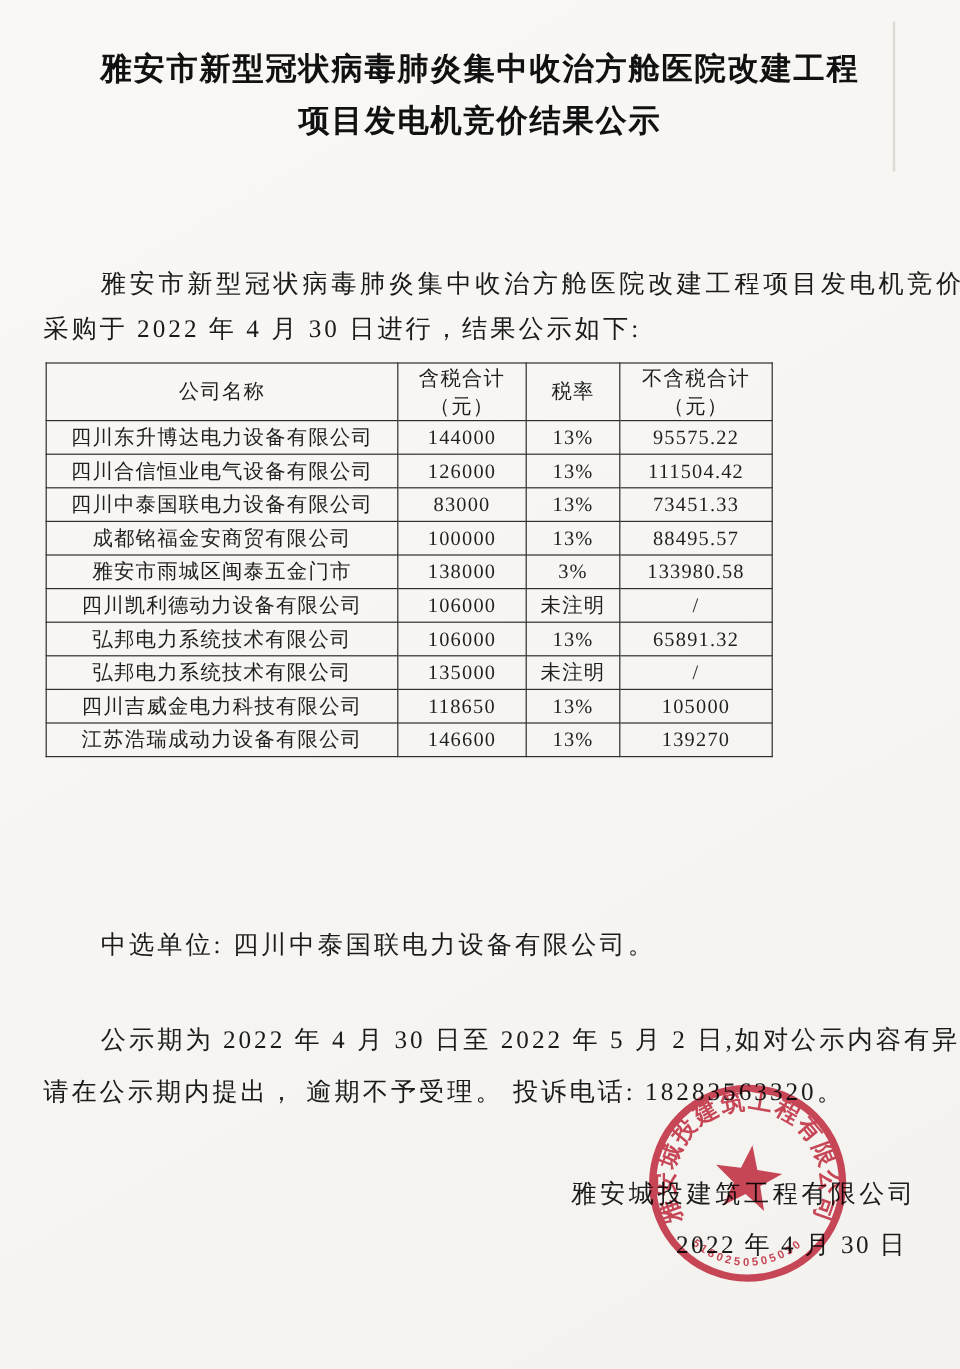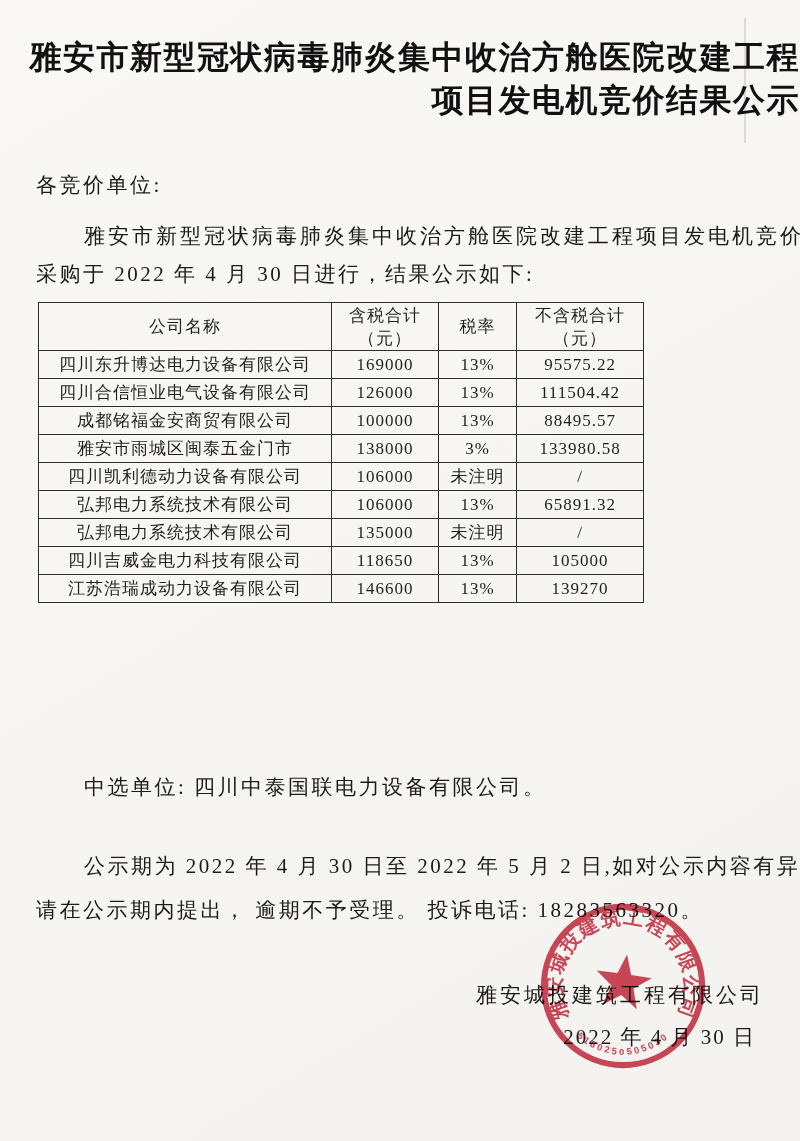--- a/index.html
+++ b/index.html
@@ -14,24 +14,24 @@
     color: var(--ink);
     font-family: "Liberation Serif", "DejaVu Serif", serif;
   }
   .scan-artifact {
     position: absolute; left: 744px; top: 18px;
     width: 2px; height: 125px;
     background: rgba(170,170,164,0.35);
   }
   .doc-title {
     position: absolute; top: 36px; left: 0; right: 0;
-    text-align: right;
+    text-align: center;
     font-family: Liberation Sans, sans-serif;
     font-weight: 700;
-    font-size: 32px; line-height: 43px;
+    font-size: 26px; line-height: 43px;
     color: #111;
     letter-spacing: 1.5px;
   }
   .bodyline {
     position: absolute; left: 36px; right: 28px;
     font-size: 21px; line-height: 30px;
     letter-spacing: 2.5px;
     white-space: nowrap;
   }
   .indent { padding-left: 48px; }
@@ -80,21 +80,20 @@
 
 <div class="page">
 
   <div class="scan-artifact"></div>
 
   <div class="doc-title">
     <div>雅安市新型冠状病毒肺炎集中收治方舱医院改建工程</div>
     <div>项目发电机竞价结果公示</div>
   </div>
 
-  <div class="bodyline salutation">各竞价单位:</div>
   <div class="bodyline intro-l1 indent">雅安市新型冠状病毒肺炎集中收治方舱医院改建工程项目发电机竞价</div>
   <div class="bodyline intro-l2">采购于 2022 年 4 月 30 日进行，结果公示如下:</div>
 
   <table class="results-table">
     <colgroup>
       <col style="width:293px">
         <col style="width:107px">
         <col style="width:78px">
         <col style="width:127px">
     </colgroup>
@@ -102,29 +101,35 @@
       <tr>
         <th>公司名称</th>
         <th>含税合计（元）</th>
         <th>税率</th>
         <th>不含税合计（元）</th>
       </tr>
     </thead>
     <tbody>
         <tr>
           <td>四川东升博达电力设备有限公司</td>
-          <td>169000</td>
+          <td>144000</td>
           <td>13%</td>
           <td>95575.22</td>
         </tr>
         <tr>
           <td>四川合信恒业电气设备有限公司</td>
           <td>126000</td>
           <td>13%</td>
           <td>111504.42</td>
+        </tr>
+        <tr>
+          <td>四川中泰国联电力设备有限公司</td>
+          <td>83000</td>
+          <td>13%</td>
+          <td>73451.33</td>
         </tr>
         <tr>
           <td>成都铭福金安商贸有限公司</td>
           <td>100000</td>
           <td>13%</td>
           <td>88495.57</td>
         </tr>
         <tr>
           <td>雅安市雨城区闽泰五金门市</td>
           <td>138000</td>

